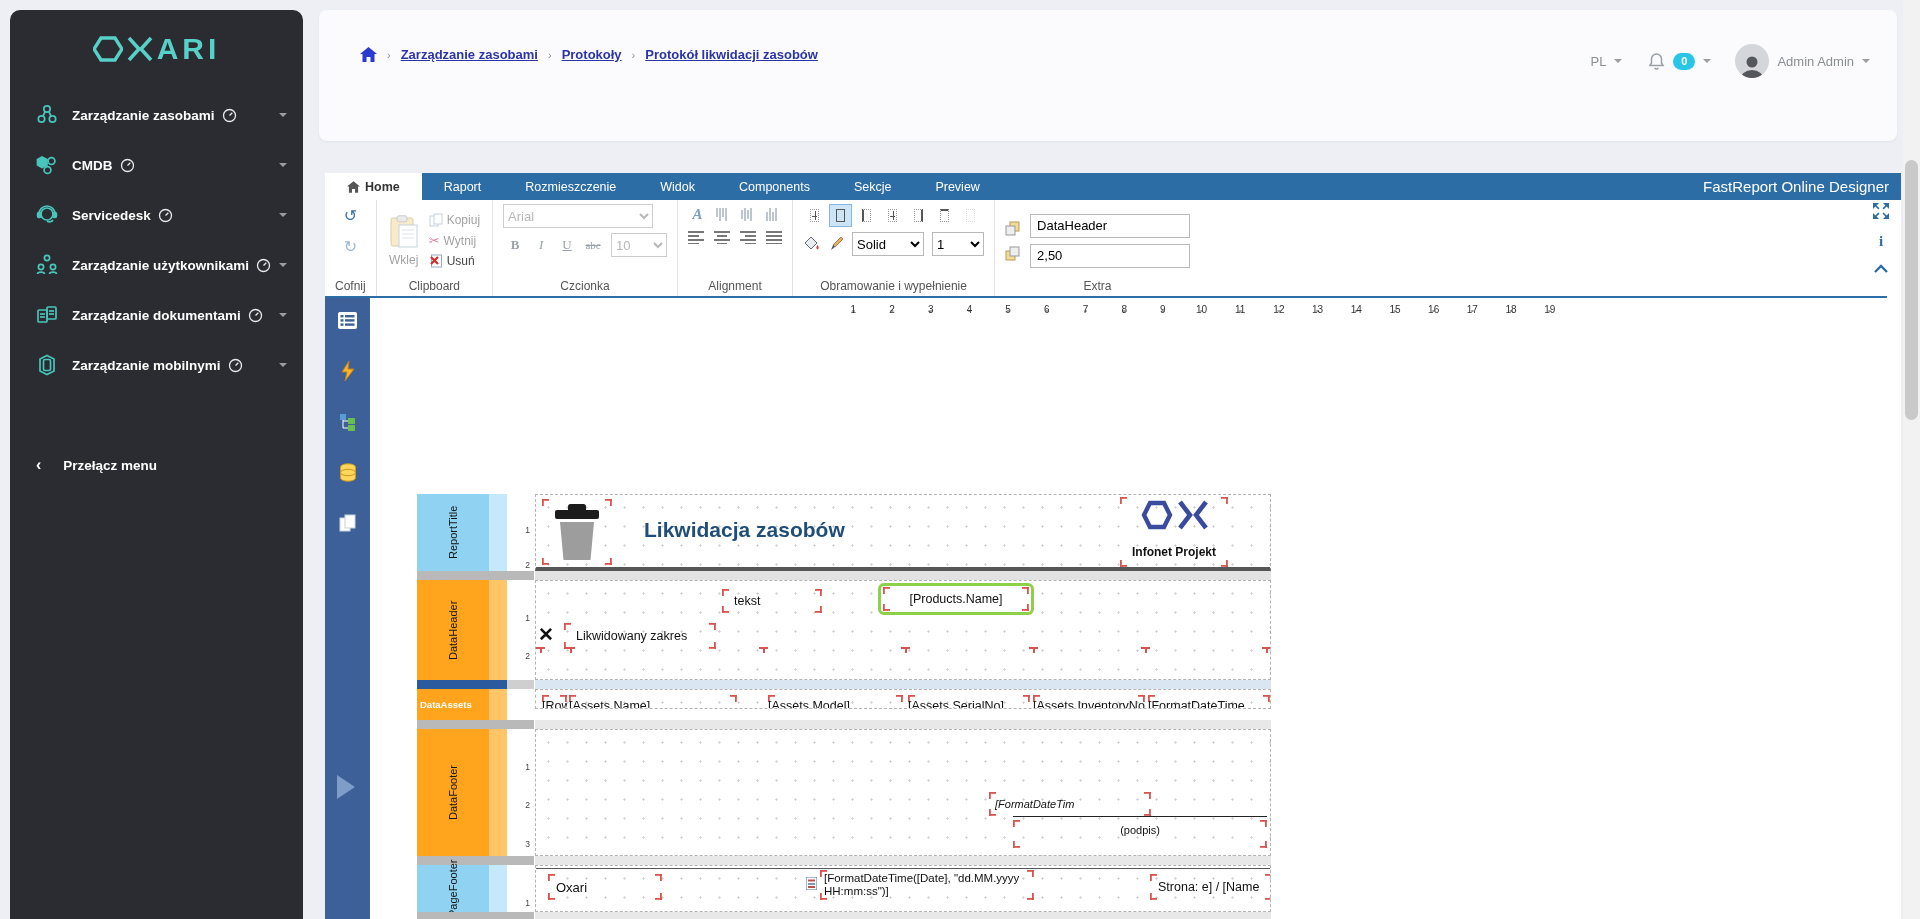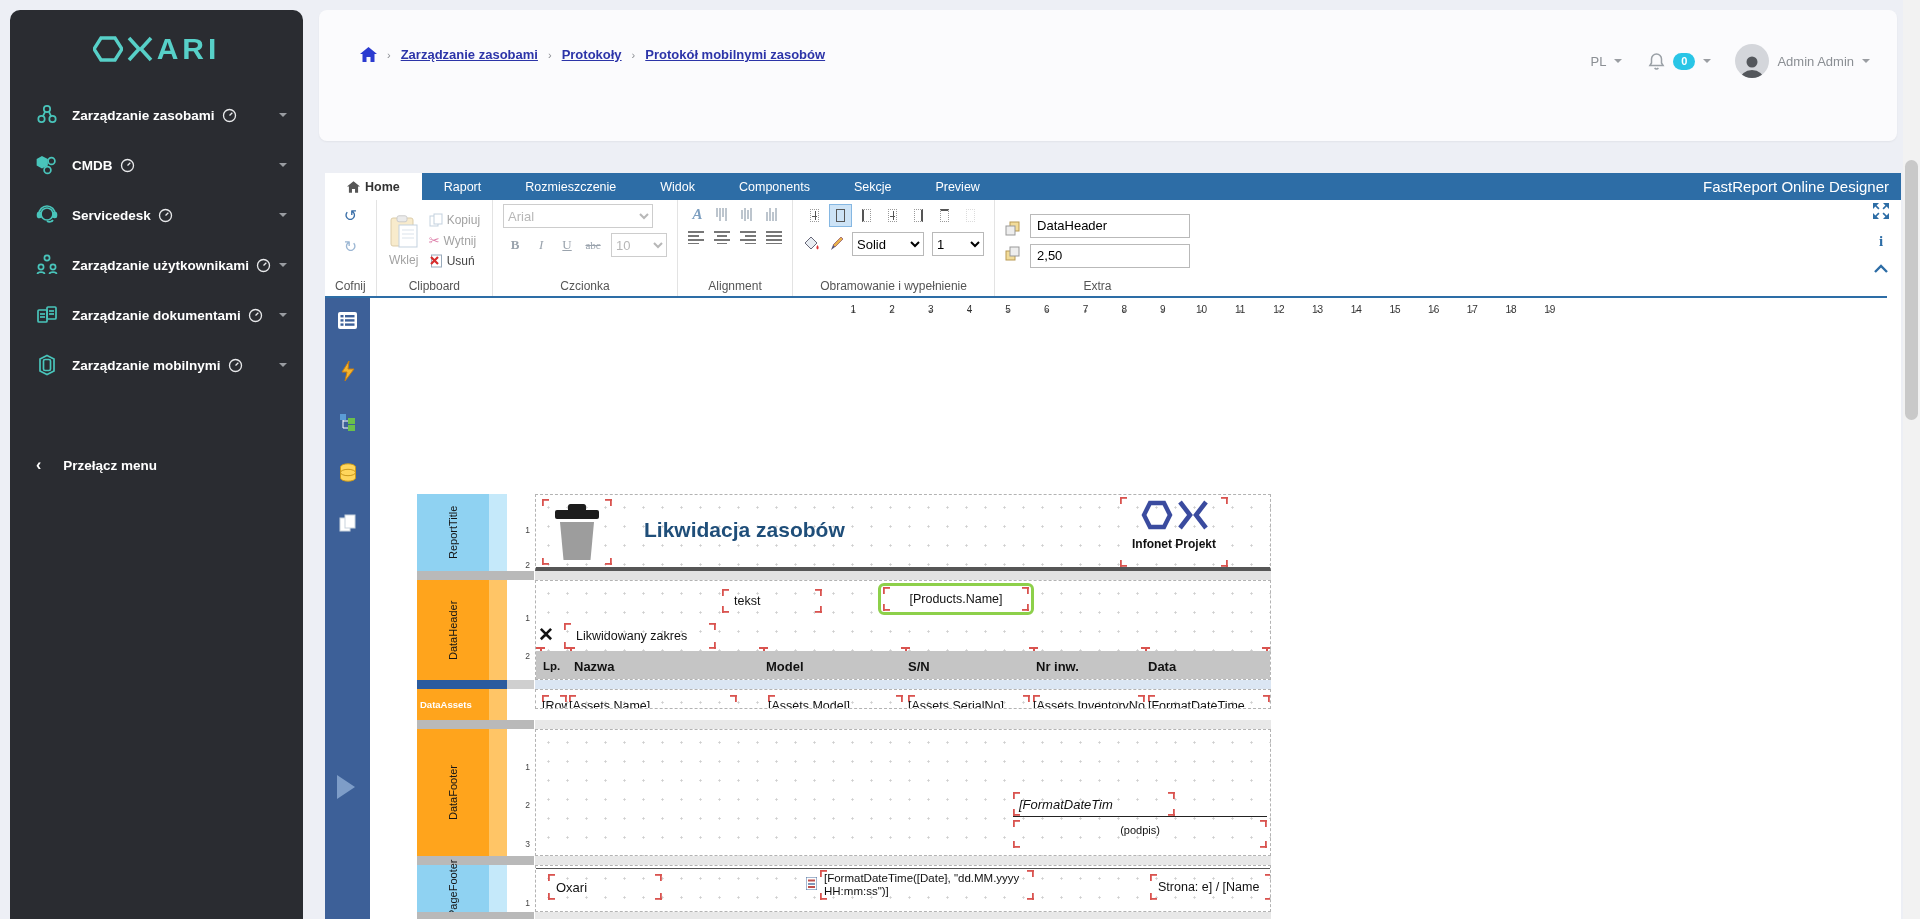--- a/index.html
+++ b/index.html
@@ -239,21 +239,21 @@
   <span>
       <svg width="17" height="15" viewBox="0 0 17 15">
         <path d="M8.5 0 L17 7 H14.5 V15 H10.5 V10 H6.5 V15 H2.5 V7 H0 Z" fill="#2b3bd0"></path>
       </svg>
     </span>
   <span class="crumb-sep">›</span>
   <span class="crumb-link">Zarządzanie zasobami</span>
   <span class="crumb-sep">›</span>
   <span class="crumb-link">Protokoły</span>
   <span class="crumb-sep">›</span>
-  <span class="crumb-link">Protokół mobilnymi zasobów</span>
+  <span class="crumb-link">Protokół likwidacji zasobów</span>
 </div>
 <div class="abs userbox">
   <span>PL</span>
   <span class="caret" style="margin:0;"></span>
   <span style="width:10px;"></span>
   <span>
       <svg width="17" height="18" viewBox="0 0 17 18" fill="none" stroke="#9aa0a6" stroke-width="1.5">
         <path d="M8.5 2 a5 5 0 0 1 5 5 v4 l1.6 2.6 H1.9 L3.5 11 V7 a5 5 0 0 1 5-5z"></path>
         <path d="M6.7 15.8a2 2 0 0 0 3.6 0"></path>
       </svg>
@@ -602,21 +602,21 @@
           <path d="M9 18 h34 l-3.5 38 h-27 z" fill="#9d9d9d"></path>
         </svg>
       </div>
       <div class="obj" style="left:108px;top:18px;height:34px;font-size:21px;font-weight:bold;color:#1f4e79;">Likwidacja zasobów</div>
       <div class="obj sel" style="left:584px;top:2px;width:108px;height:70px;flex-direction:column;justify-content:flex-start;">
         <svg width="72" height="36" viewBox="0 0 72 36">
           <polygon points="12,6 26,6 32,18 26,30 12,30 6,18" fill="none" stroke="#3a4b9f" stroke-width="4.4"></polygon>
           <polyline points="42,5 52,18 42,31" fill="none" stroke="#3a4b9f" stroke-width="4.6"></polyline>
           <polyline points="68,5 58,18 68,31" fill="none" stroke="#3a4b9f" stroke-width="4.6"></polyline>
         </svg>
-        <div style="font-size:12px;font-weight:bold;color:#111;margin-top:4px;">Infonet Projekt</div>
+        <div style="font-size:12px;font-weight:bold;color:#111;margin-top:12px;">Infonet Projekt</div>
       </div>
     </div>
     <div class="abs sep-lab" style="top:273px;height:9px;"></div>
     <div class="abs sep-page" style="top:273px;height:9px;background:#e2e2e2;"></div>
 
     <div class="abs bandlab" style="top:282px;height:100px;background:#ffa41c;">
         <div class="vlabel">DataHeader</div>
       </div>
     <div class="abs shade" style="top:282px;height:100px;background:#ffc566;"></div>
     <div class="abs miniruler" style="top:282px;height:100px;">
@@ -631,28 +631,20 @@
       </div>
       <div class="obj" style="left:2px;top:42px;font-size:19px;font-weight:bold;">✕</div>
       <div class="obj sel" style="left:28px;top:42px;width:152px;height:26px;padding-left:12px;box-sizing:border-box;">Likwidowany zakres</div>
       <div class="tmark" style="left:0;top:66px;"></div>
       <div class="tmark" style="left:30px;top:66px;"></div>
       <div class="tmark" style="left:223px;top:66px;"></div>
       <div class="tmark" style="left:365px;top:66px;"></div>
       <div class="tmark" style="left:493px;top:66px;"></div>
       <div class="tmark" style="left:605px;top:66px;"></div>
       <div class="tmark" style="left:726px;top:66px;"></div>
-      <div class="abs hdr-row" style="top:70px;height:30px;">
-          <span>Lp.</span>
-          <span>Nazwa</span>
-          <span>Model</span>
-          <span>S/N</span>
-          <span>Nr inw.</span>
-          <span>Data</span>
-        </div>
     </div>
     <div class="abs" style="left:47px;top:382px;width:90px;height:9px;background:#2b5b9e;"></div>
     <div class="abs" style="left:137px;top:382px;width:27px;height:9px;background:#cfcfcf;"></div>
     <div class="abs sep-page" style="top:382px;height:9px;background:#dbe6f3;"></div>
 
     <div class="abs bandlab" style="top:391px;height:31px;background:#ffa41c;">
         <div style="font-size:9.5px;color:#fff;font-weight:bold;display:flex;align-items:center;height:100%;padding-left:3px;">DataAssets</div>
       </div>
     <div class="abs shade" style="top:391px;height:31px;background:#ffc566;"></div>
     <div class="abs miniruler" style="top:391px;height:31px;"></div>
@@ -670,21 +662,21 @@
     <div class="abs bandlab" style="top:431px;height:127px;background:#ffa41c;">
         <div class="vlabel">DataFooter</div>
       </div>
     <div class="abs shade" style="top:431px;height:127px;background:#ffc566;"></div>
     <div class="abs miniruler" style="top:431px;height:127px;">
       <div style="top:33px;">1</div>
       <div style="top:71px;">2</div>
       <div style="top:110px;">3</div>
     </div>
     <div class="abs bpage" style="top:431px;height:127px;">
-      <div class="obj sel" style="left:477px;top:62px;width:162px;height:24px;font-style:italic;font-size:13px;white-space:nowrap;overflow:hidden;padding-left:6px;box-sizing:border-box;">[FormatDateTim</div>
+      <div class="obj sel" style="left:453px;top:62px;width:162px;height:24px;font-style:italic;font-size:11px;white-space:nowrap;overflow:hidden;padding-left:6px;box-sizing:border-box;">[FormatDateTim</div>
       <div class="abs" style="left:477px;top:86px;width:254px;border-bottom:1.5px solid #222;"></div>
       <div class="obj sel" style="left:477px;top:90px;width:254px;height:28px;font-size:11px;justify-content:center;align-items:flex-start;padding-top:4px;box-sizing:border-box;">(podpis)</div>
     </div>
     <div class="abs sep-lab" style="top:558px;height:9px;"></div>
     <div class="abs sep-page" style="top:558px;height:9px;background:#e8e8e8;"></div>
 
     <div class="abs bandlab" style="top:567px;height:47px;background:#8fd2f2;">
         <div class="vlabel">PageFooter</div>
       </div>
     <div class="abs shade" style="top:567px;height:47px;background:#c5e9fa;"></div>

